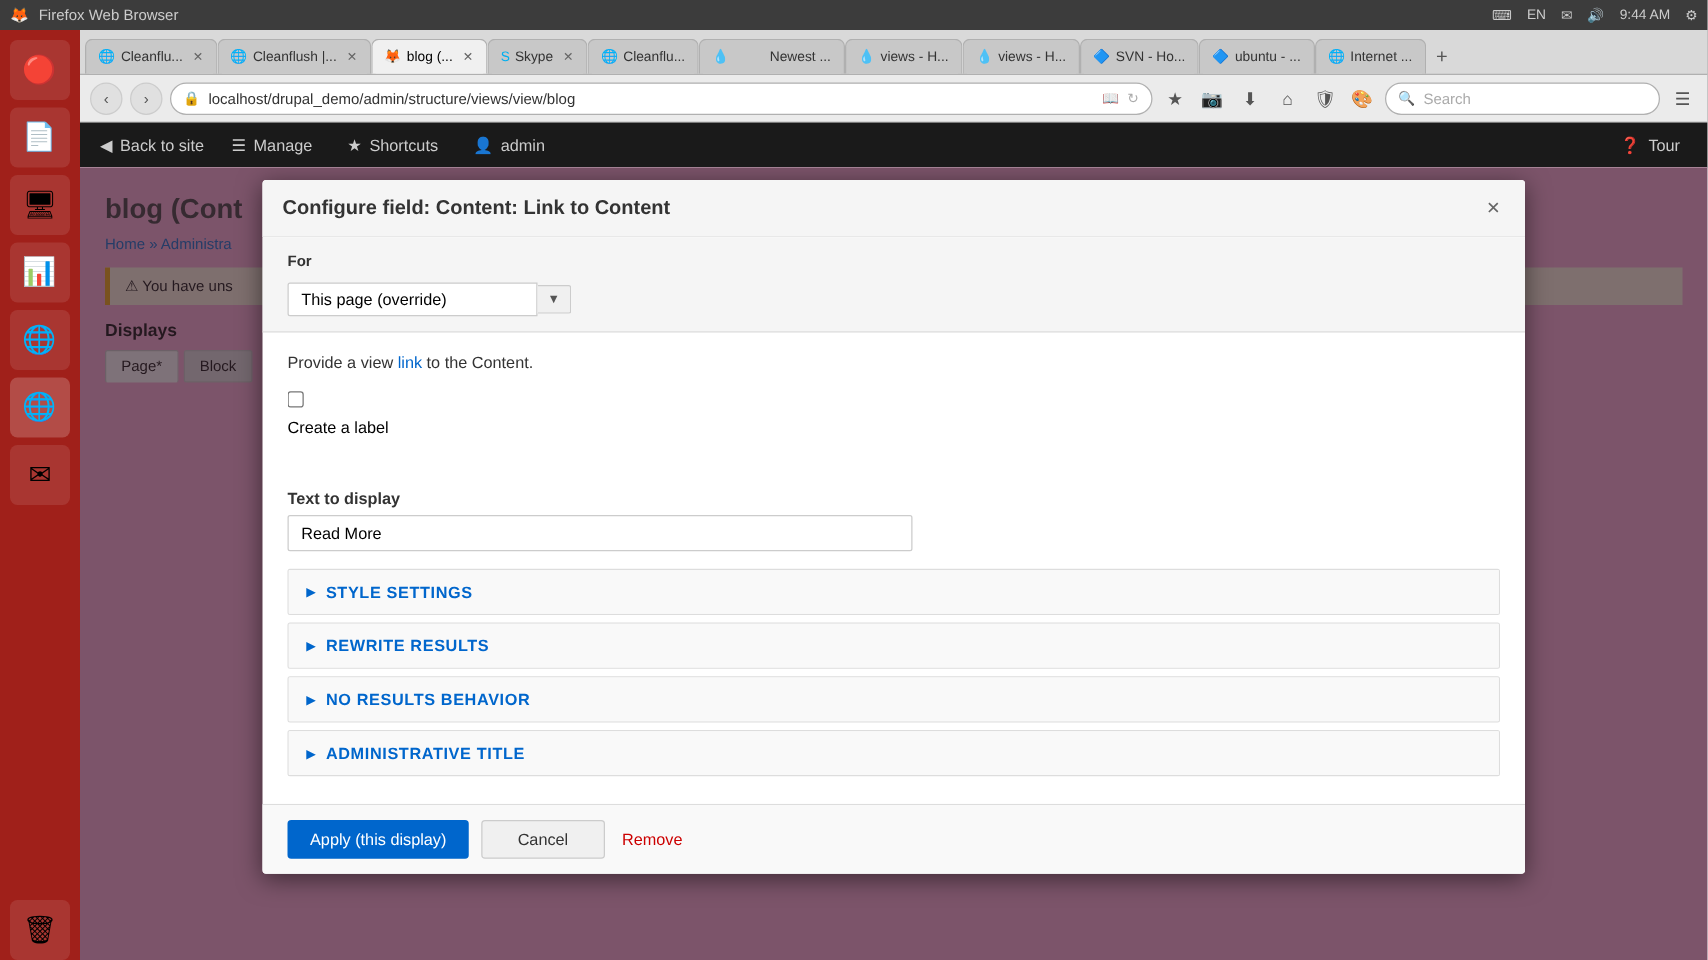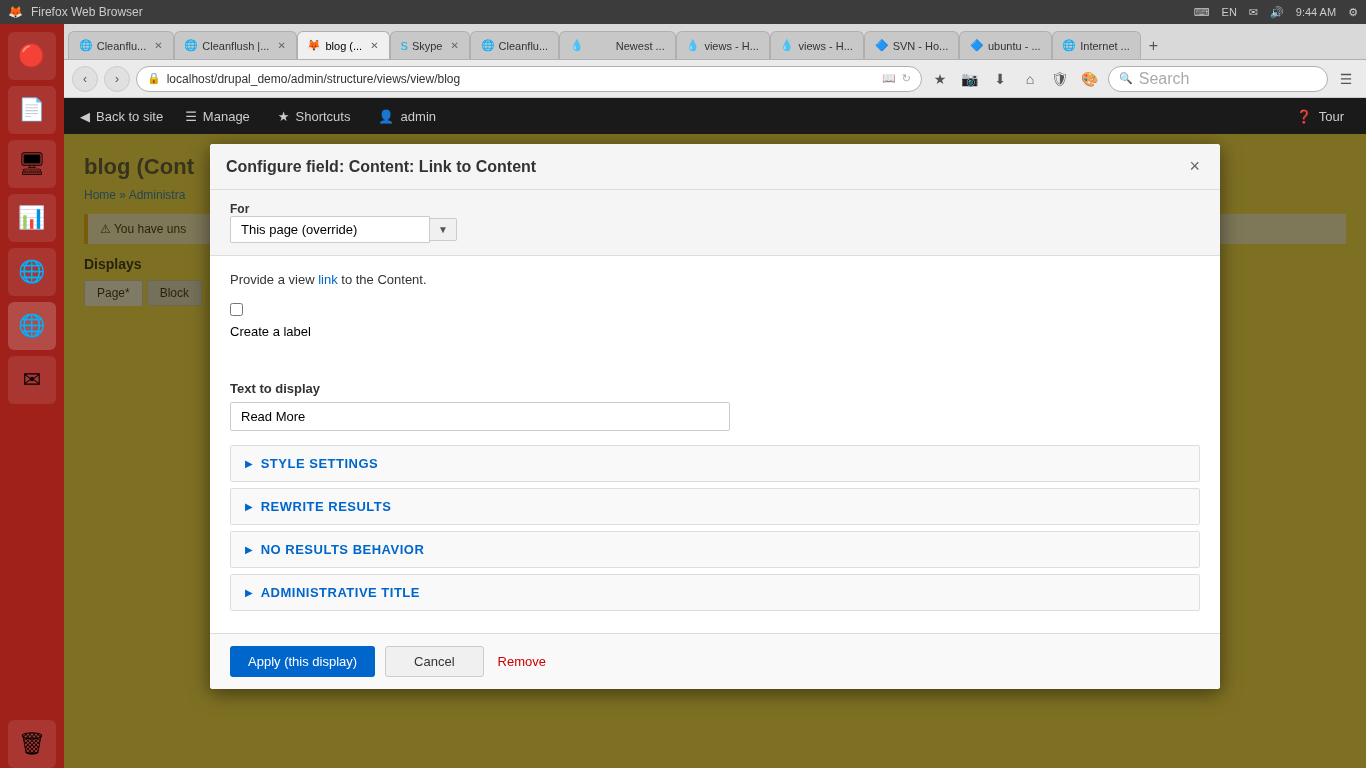--- a/index.html
+++ b/index.html
@@ -112,21 +112,21 @@
     }
     .admin-menu-item {
       display: flex; align-items: center; gap: 6px;
       color: #ccc; cursor: pointer; font-size: 13px; padding: 8px 6px;
     }
     .admin-right { margin-left: auto; display: flex; align-items: center; gap: 16px; }
 
     
     .page-bg {
       flex: 1;
-      background: #fde047;
+      background: #f9a8d4;
       position: relative;
       overflow: hidden;
     }
 
     
     .page-content {
       padding: 20px;
       opacity: 0.7;
     }
     .page-title { font-size: 22px; font-weight: bold; color: #333; margin-bottom: 8px; }
@@ -186,21 +186,21 @@
       background: none; border: none; font-size: 18px; color: #666; cursor: pointer; padding: 0 4px;
     }
     .modal-body { padding: 0; flex: 1; overflow-y: auto; }
 
     
     .for-section {
       background: #f5f5f5;
       padding: 12px 20px;
       border-bottom: 1px solid #ddd;
     }
-    .for-label { font-size: 12px; font-weight: bold; color: #333; margin-bottom: 0; }
+    .for-label { font-size: 12px; font-weight: bold; color: #333; margin-bottom: 10px; }
     .for-select {
       display: flex;
       align-items: center;
       gap: 0;
     }
     .for-dropdown {
       padding: 5px 10px;
       border: 1px solid #ccc;
       background: #fff;
       font-size: 13px;
@@ -416,21 +416,21 @@
       <div class="toolbar-icons">
         <div class="toolbar-icon">★</div>
         <div class="toolbar-icon">📷</div>
         <div class="toolbar-icon">⬇</div>
         <div class="toolbar-icon">⌂</div>
         <div class="toolbar-icon">🛡</div>
         <div class="toolbar-icon">🎨</div>
       </div>
       <div class="search-bar">
         <span style="font-size:11px; color:#aaa;">🔍</span>
-        <span style="color:#aaa; font-size:16px;">Search</span>
+        <span style="color:#aaa; font-size:12px;">Search</span>
       </div>
       <div class="toolbar-icon">☰</div>
     </div>
 
     <div class="drupal-admin-bar">
       <button class="admin-back-btn">
         <span>◀</span>
         <span>Back to site</span>
       </button>
       <div class="admin-menu-item">

